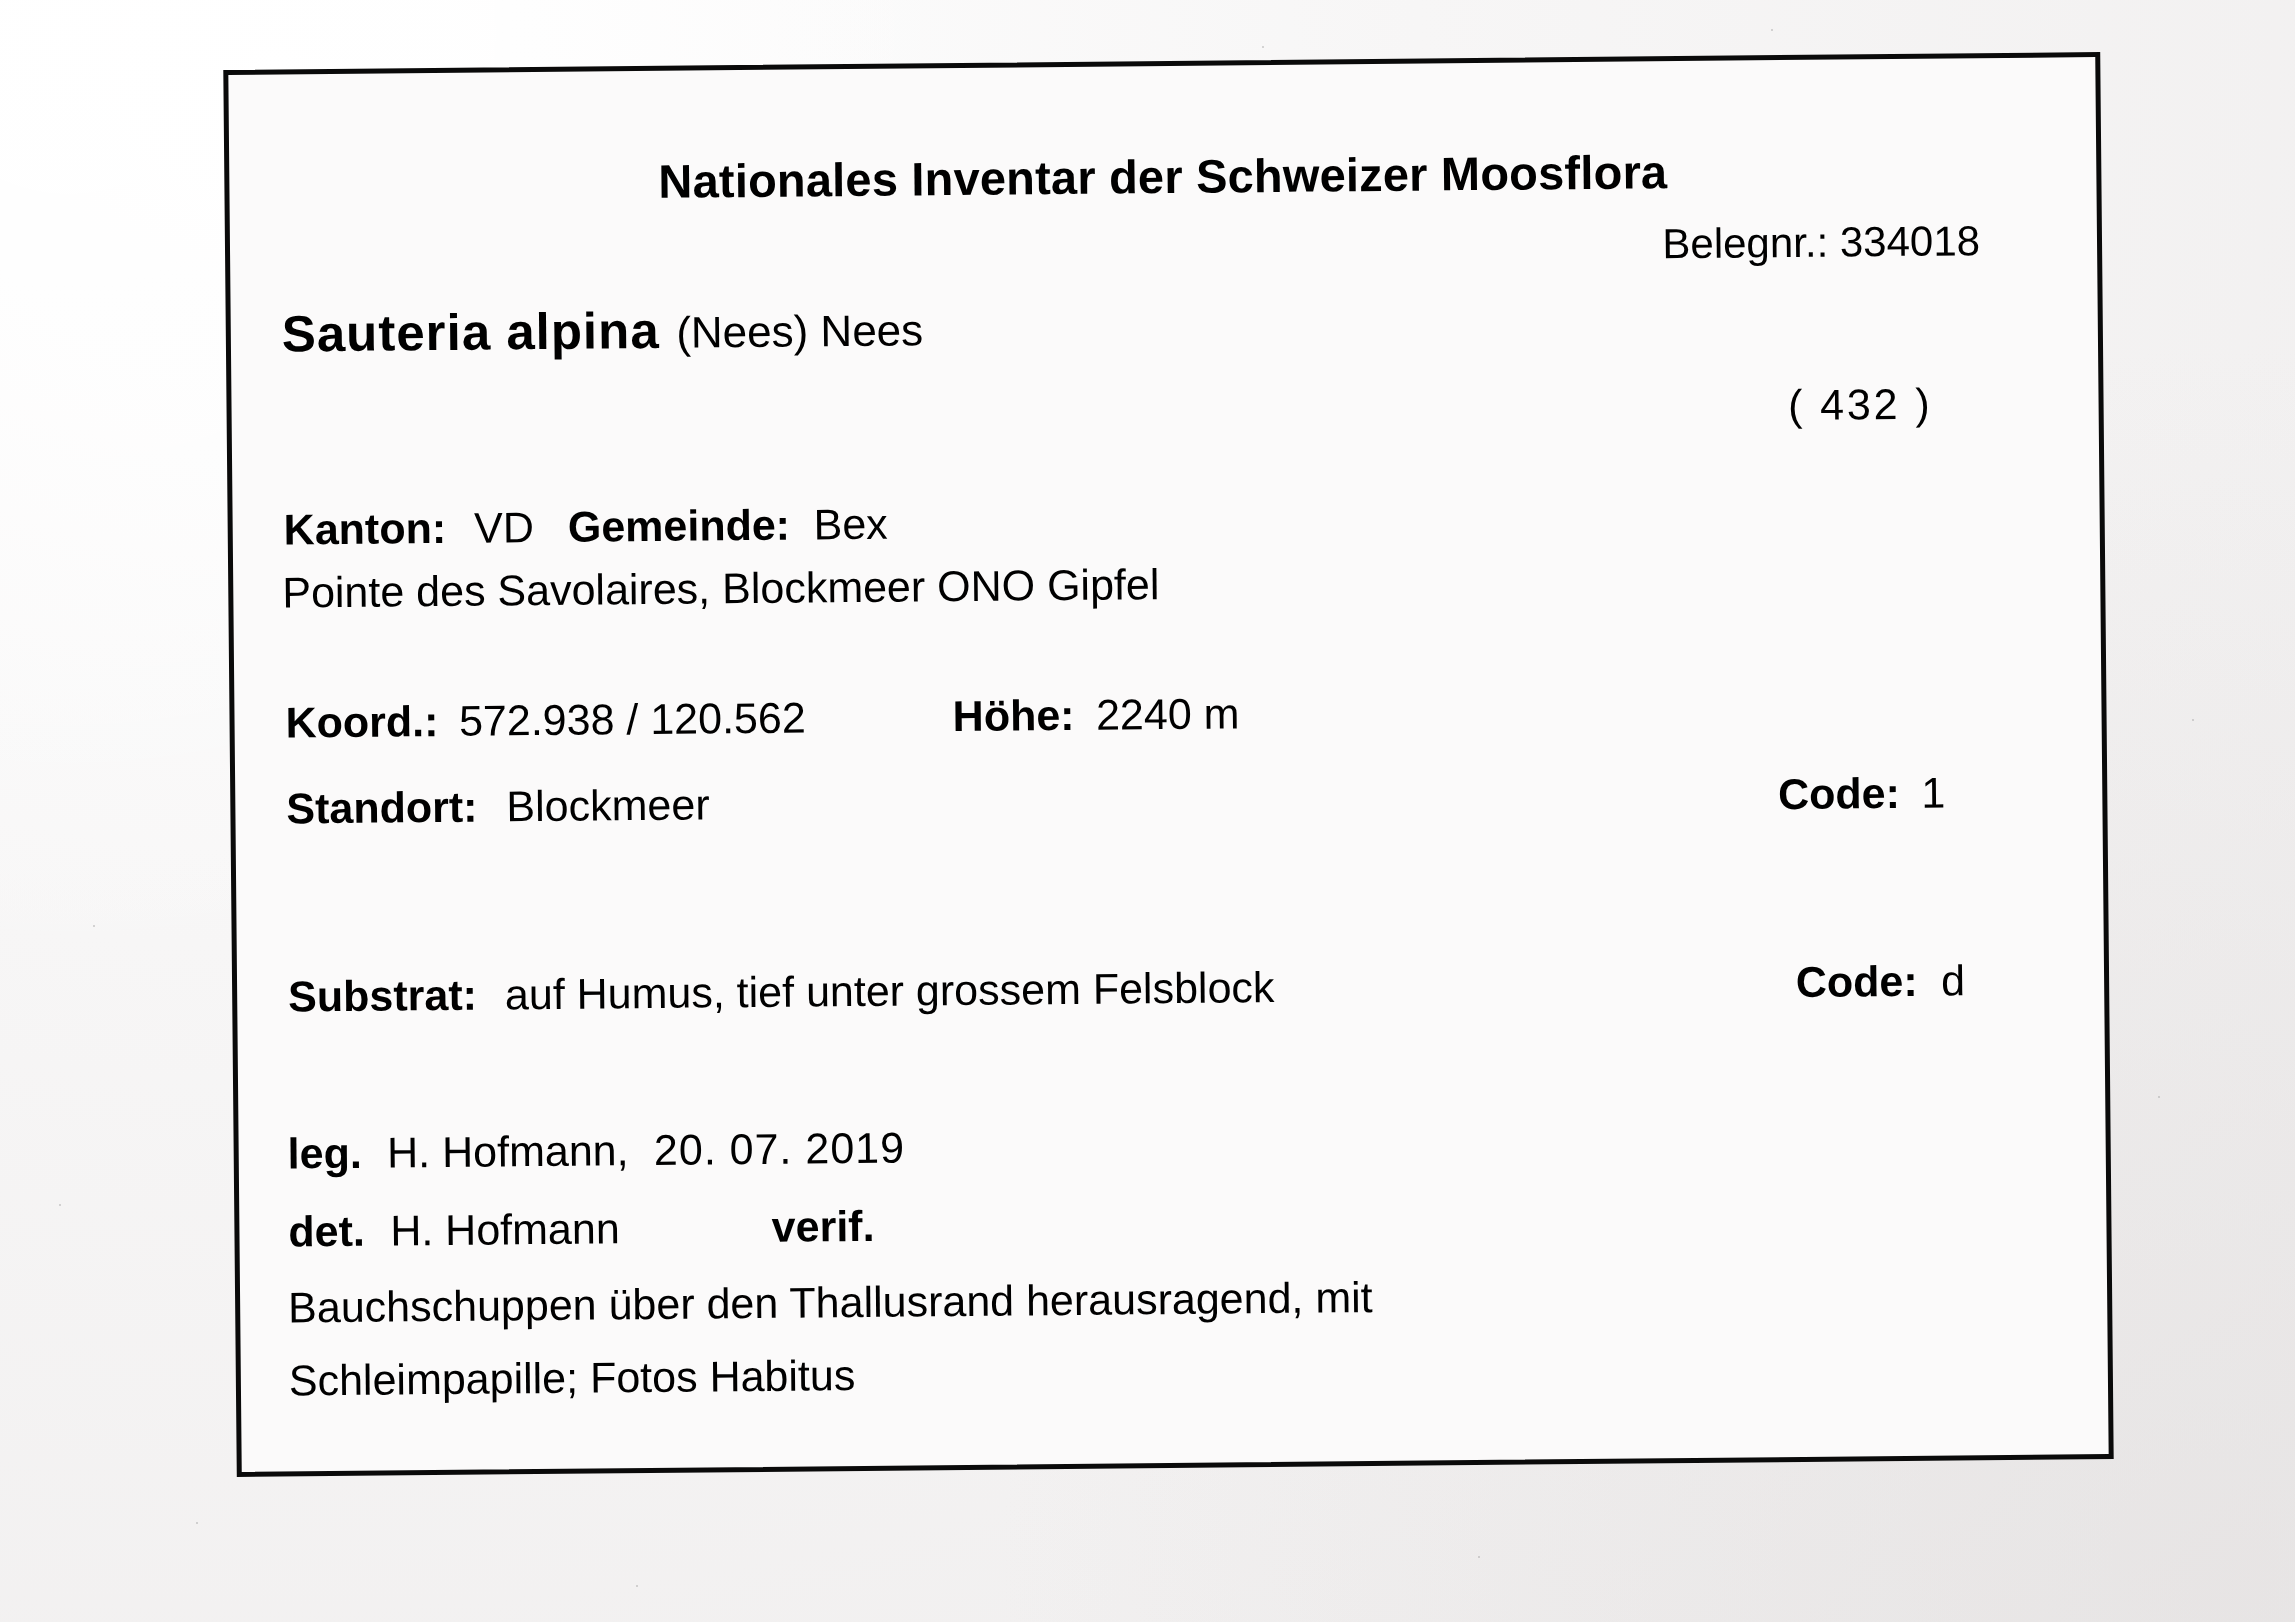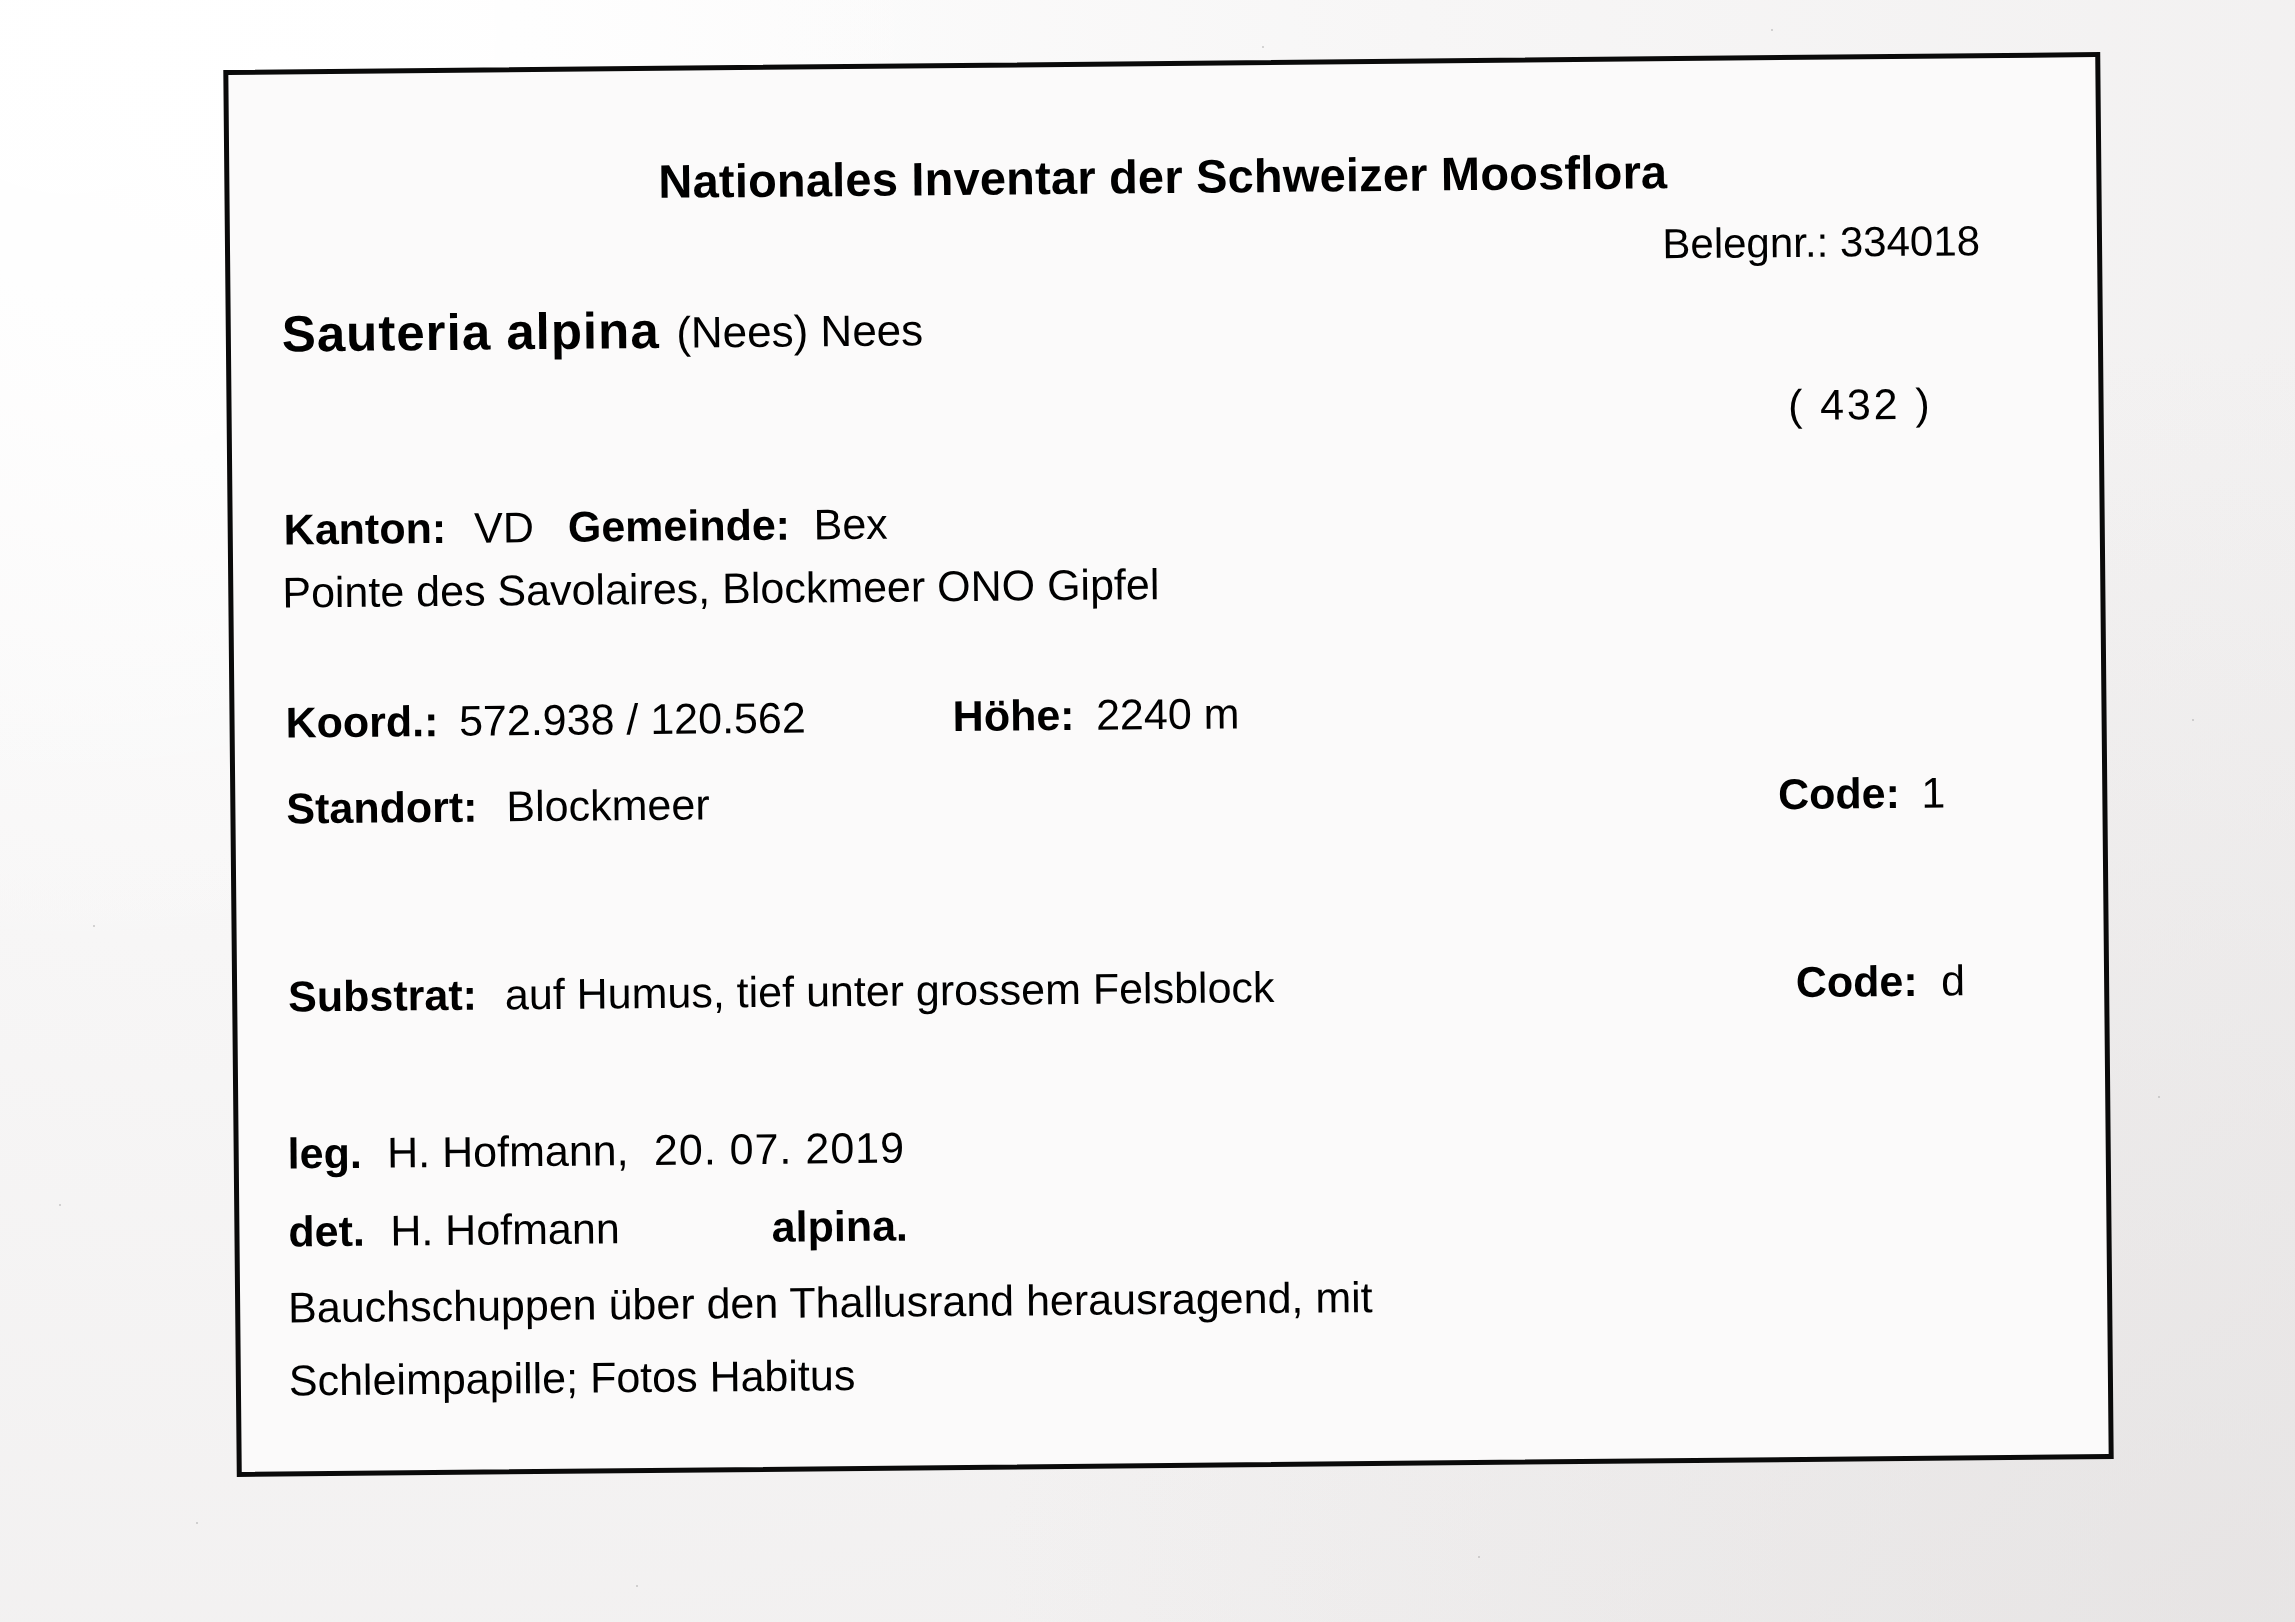--- a/index.html
+++ b/index.html
@@ -224,21 +224,21 @@
 
     <div class="row r-code2">
       <span class="k">Code:</span><span class="gap1"></span><span class="v">d</span>
     </div>
 
     <div class="row r-leg">
       <span class="k">leg.</span><span class="gap1"></span><span class="v">H. Hofmann</span><span class="v">,</span><span class="gap1"></span><span class="v date">20. 07. 2019</span>
     </div>
 
     <div class="row r-det">
-      <span class="k">det.</span><span class="gap1"></span><span class="v">H. Hofmann</span><span class="gapv"></span><span class="verif">alpina.</span>
+      <span class="k">det.</span><span class="gap1"></span><span class="v">H. Hofmann</span><span class="gapv"></span><span class="verif">verif.</span>
     </div>
 
     <div class="row note1">Bauchschuppen über den Thallusrand herausragend, mit</div>
     <div class="row note2">Schleimpapille; Fotos Habitus</div>
 
   </div>
 </div>
 
 
 </body></html>

